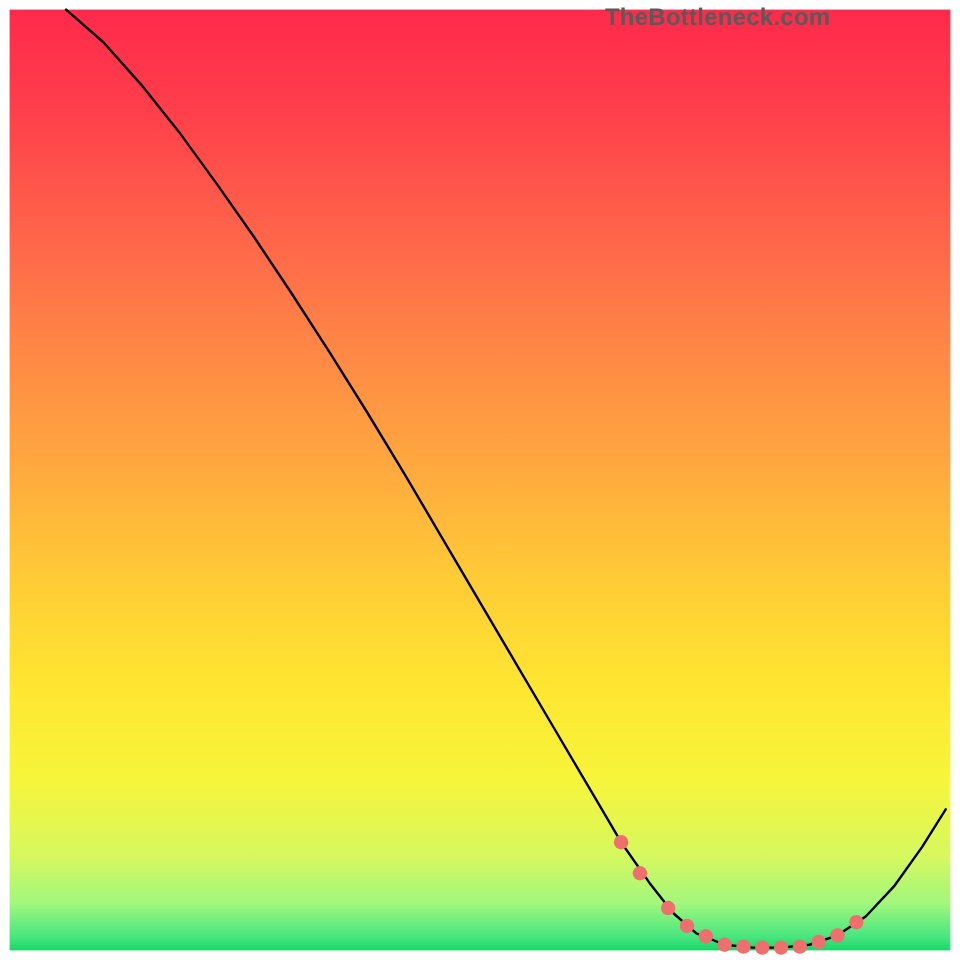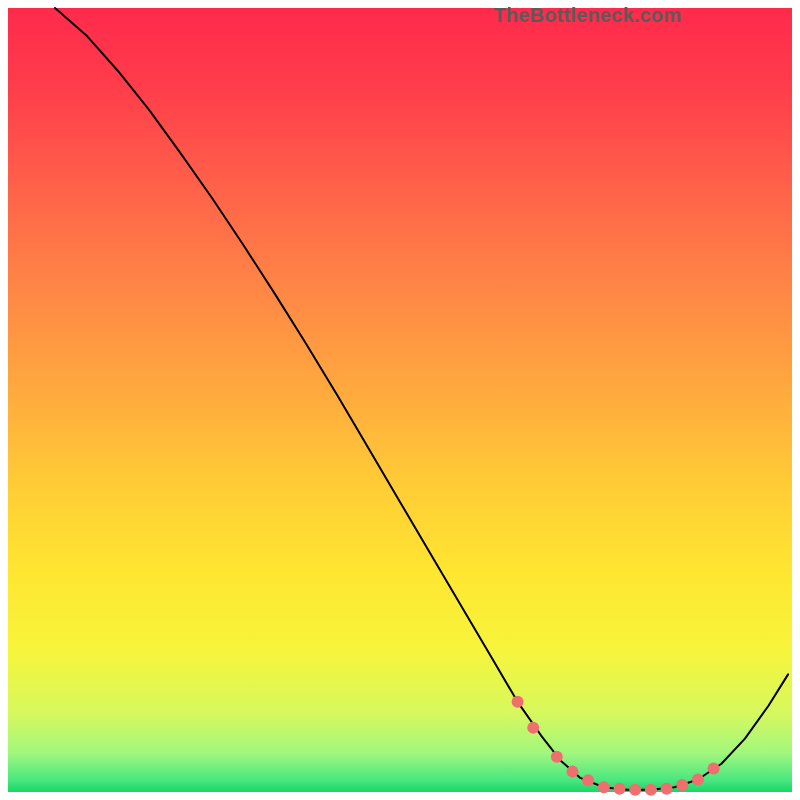--- a/index.html
+++ b/index.html
@@ -8,20 +8,21 @@
     width: 800px;
     height: 800px;
     background: #ffffff;
     font-family: Arial, Helvetica, sans-serif;
     overflow: hidden;
   }
   .stage {
     position: relative;
     width: 692px;
     height: 800px;
+    padding-left: 10px;
   }
   .watermark {
     position: absolute;
     top: 4px;
     right: 10px;
     color: #5a5a5a;
     font-size: 20px;
     font-weight: 600;
     letter-spacing: 0.2px;
     z-index: 20;

